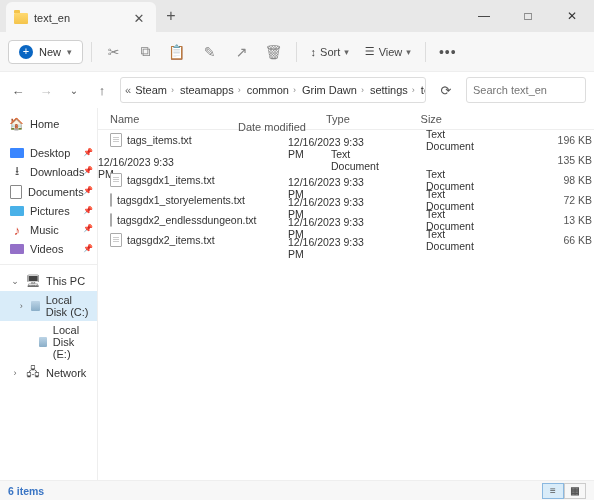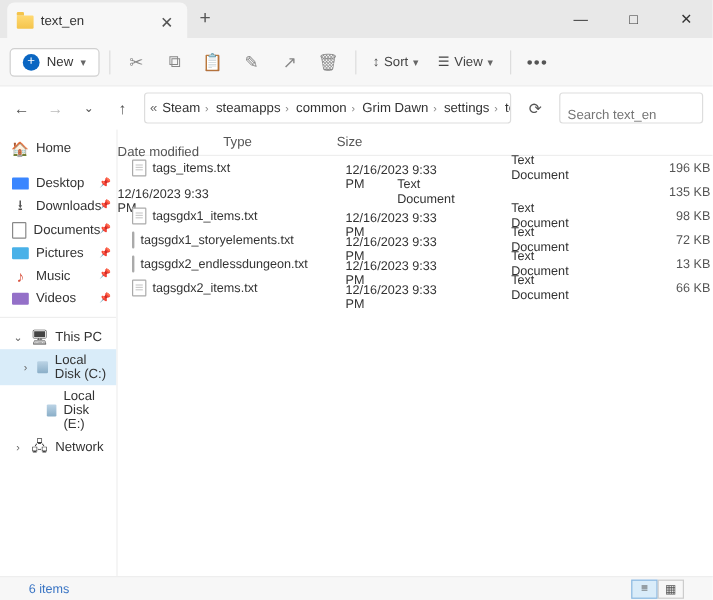--- a/index.html
+++ b/index.html
@@ -25,21 +25,21 @@
   .dots { font-size:14px; color:#555; letter-spacing:1px;}
 
   .addr-row { height: 36px; display:flex; align-items:center; padding: 0 8px; gap: 8px; }
   .nav-btn { width: 20px; height: 20px; display:flex; align-items:center; justify-content:center; color:#555; font-size:13px;}
   .nav-btn.disabled { color:#bbb; }
   .crumb-bar { flex:1; height:26px; border:1px solid #ddd; border-radius:3px; display:flex; align-items:center; padding: 0 4px; gap:2px; overflow:hidden;}
   .crumb-ico { width:22px; display:flex; align-items:center; justify-content:center; color:#666; font-size:11px;}
   .crumb { display:flex; align-items:center; color:#333; font-size:11px; padding: 0 2px; white-space:nowrap;}
   .crumb .ch { font-size:9px; color:#888; margin-left:4px;}
   .refresh { width:24px; height:24px; display:flex; align-items:center; justify-content:center; color:#555; font-size:13px;}
-  .search-box { width:120px; height:26px; border:1px solid #ddd; border-radius:3px; display:flex; align-items:flex-end; padding: 0 6px; color:#aaa; font-size:11px;}
+  .search-box { width:120px; height:26px; border:1px solid #ddd; border-radius:3px; display:flex; align-items:center; padding: 0 6px; color:#aaa; font-size:11px;}
   .search-box input { border:none; outline:none; flex:1; font-size:11px; background:transparent;}
 
   .main { display:flex; height: calc(500px - 32px - 40px - 36px - 20px); }
   .sidebar { width: 98px; border-right: 1px solid #eee; padding-top: 6px; overflow:hidden;}
   .side-item { display:flex; align-items:center; gap:6px; padding: 3px 4px 3px 10px; font-size:11px; position:relative;}
   .side-item .pin { position:absolute; right:4px; top:4px; color:#bbb; font-size:8px;}
   .side-item.sel { background:#d9ecf9; }
   .side-item .exp { width:10px; font-size:9px; color:#666; display:inline-flex; justify-content:center;}
   .side-sep { height:1px; background:#eee; margin:6px 0;}
   .ico { width:14px; height:14px; display:inline-flex; align-items:center; justify-content:center; font-size:12px;}
@@ -59,21 +59,21 @@
   .col-name { width: 140px; padding-left: 12px;}
   .col-date { width: 88px; margin-top: 16px;}
   .col-type { width: 70px;}
   .col-size { width: 48px; text-align:right; padding-right:2px;}
   .row { display:flex; height:20px; align-items:center; font-size:10.5px; color:#333;justify-content:space-between;}
   .row .col-name { display:flex; align-items:center; gap:5px;}
   .row .col-size { color:#555;}
   .file-ico { width:12px; height:14px; background:#fff; border:1px solid #aaa; border-radius:1px; position:relative;}
   .file-ico::before { content:""; position:absolute; top:3px; left:2px; right:2px; height:1px; background:#ccc; box-shadow: 0 2px 0 #ccc, 0 4px 0 #ccc;}
 
-  .status { position:absolute; bottom:0; left:0; right:0; height:20px; background:#f7f7f7; border-top:1px solid #eee; display:flex; align-items:center; padding:0 24px; font-size:10.5px; color:#3a75c4;}
+  .status { position:absolute; bottom:0; left:0; right:0; height:20px; background:#f7f7f7; border-top:1px solid #eee; display:flex; align-items:center; padding:0 8px; font-size:10.5px; color:#3a75c4;font-weight:bold;}
   .view-toggle { margin-left:auto; display:flex; gap:0;}
   .view-toggle div { width:22px; height:16px; border:1px solid #ccc; display:flex; align-items:center; justify-content:center; font-size:10px; color:#555;}
   .view-toggle div.active { background:#d9ecf9; border-color:#8ab8e0;}
 </style>
 </head>
 <body>
 
 <div class="title-bar">
   <div class="tab">
     <span class="folder-ico"></span>
@@ -209,20 +209,21 @@
       </div>
     <div class="side-item">
         <span class="exp">›</span>
         <span class="ico net">🖧</span>
         <span>Network</span>
       </div>
   </div>
 
   <div class="listing">
     <div class="list-head">
+      <div class="col-name">Name</div>
       <div class="col-date">Date modified</div>
       <div class="col-type">Type</div>
       <div class="col-size">Size</div>
     </div>
     <div id="rows">
         <div class="row">
           <div class="col-name">
             <span class="file-ico"></span>
             <span>tags_items.txt</span>
           </div>

